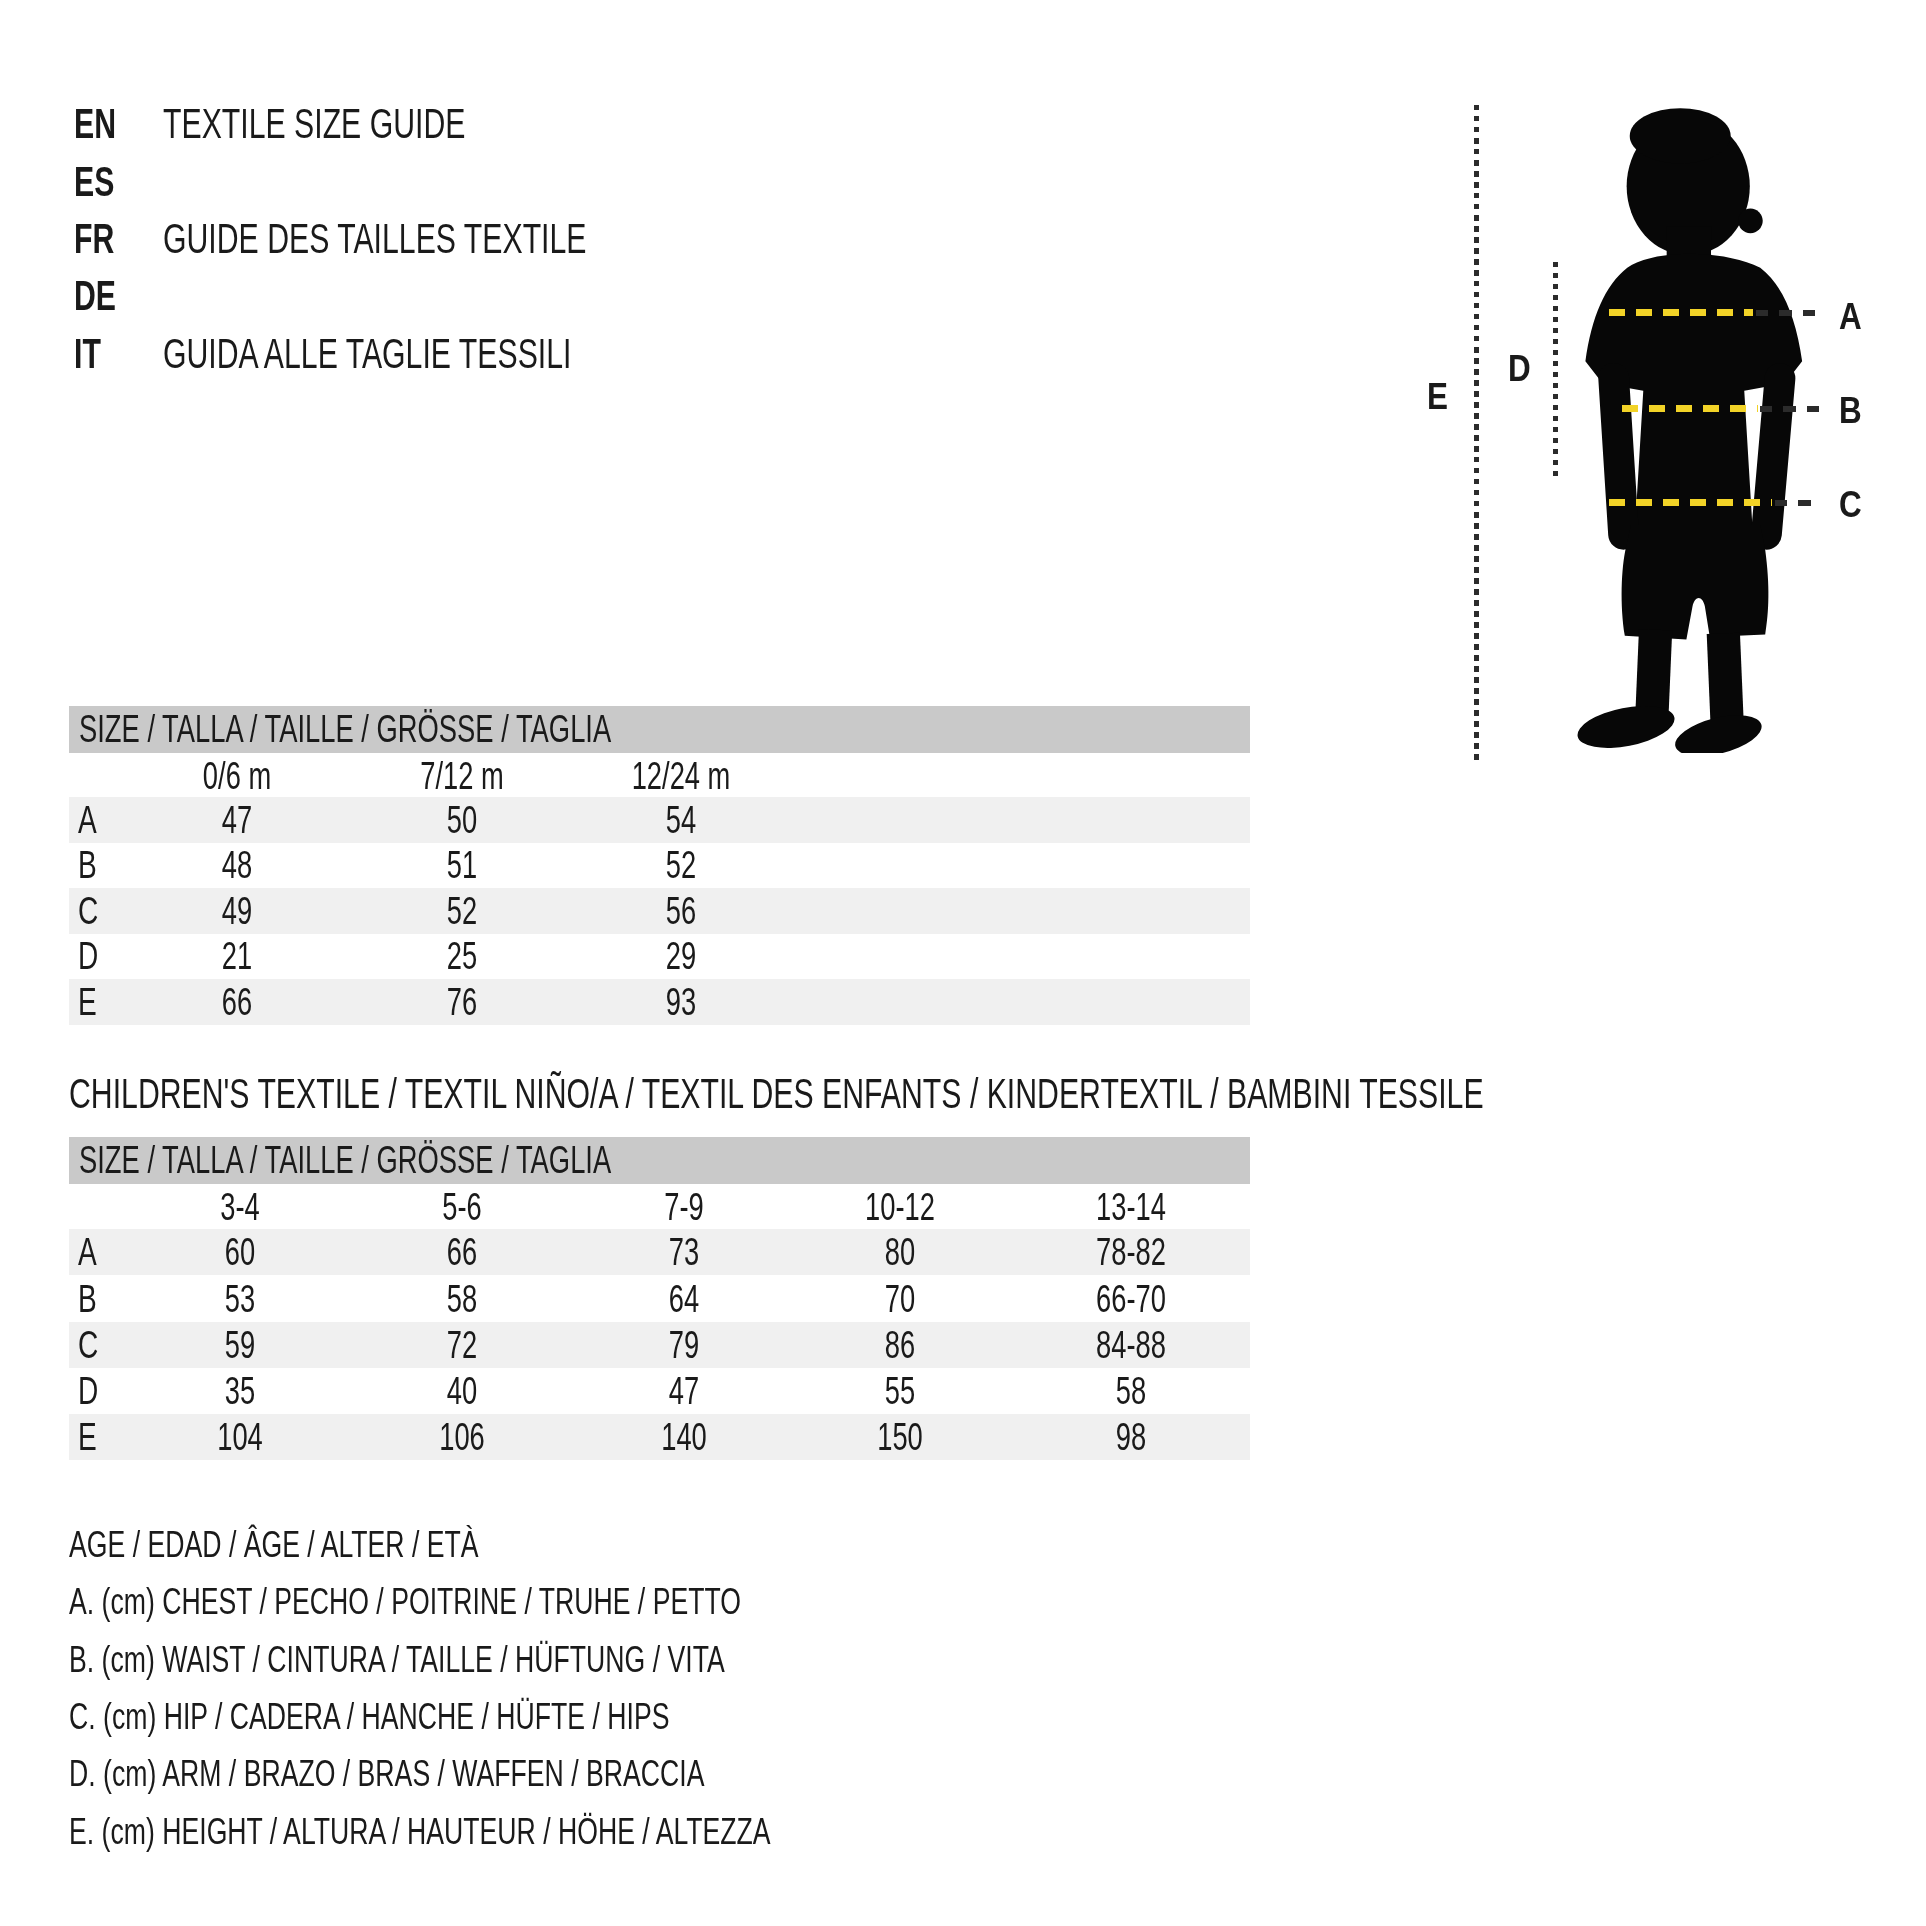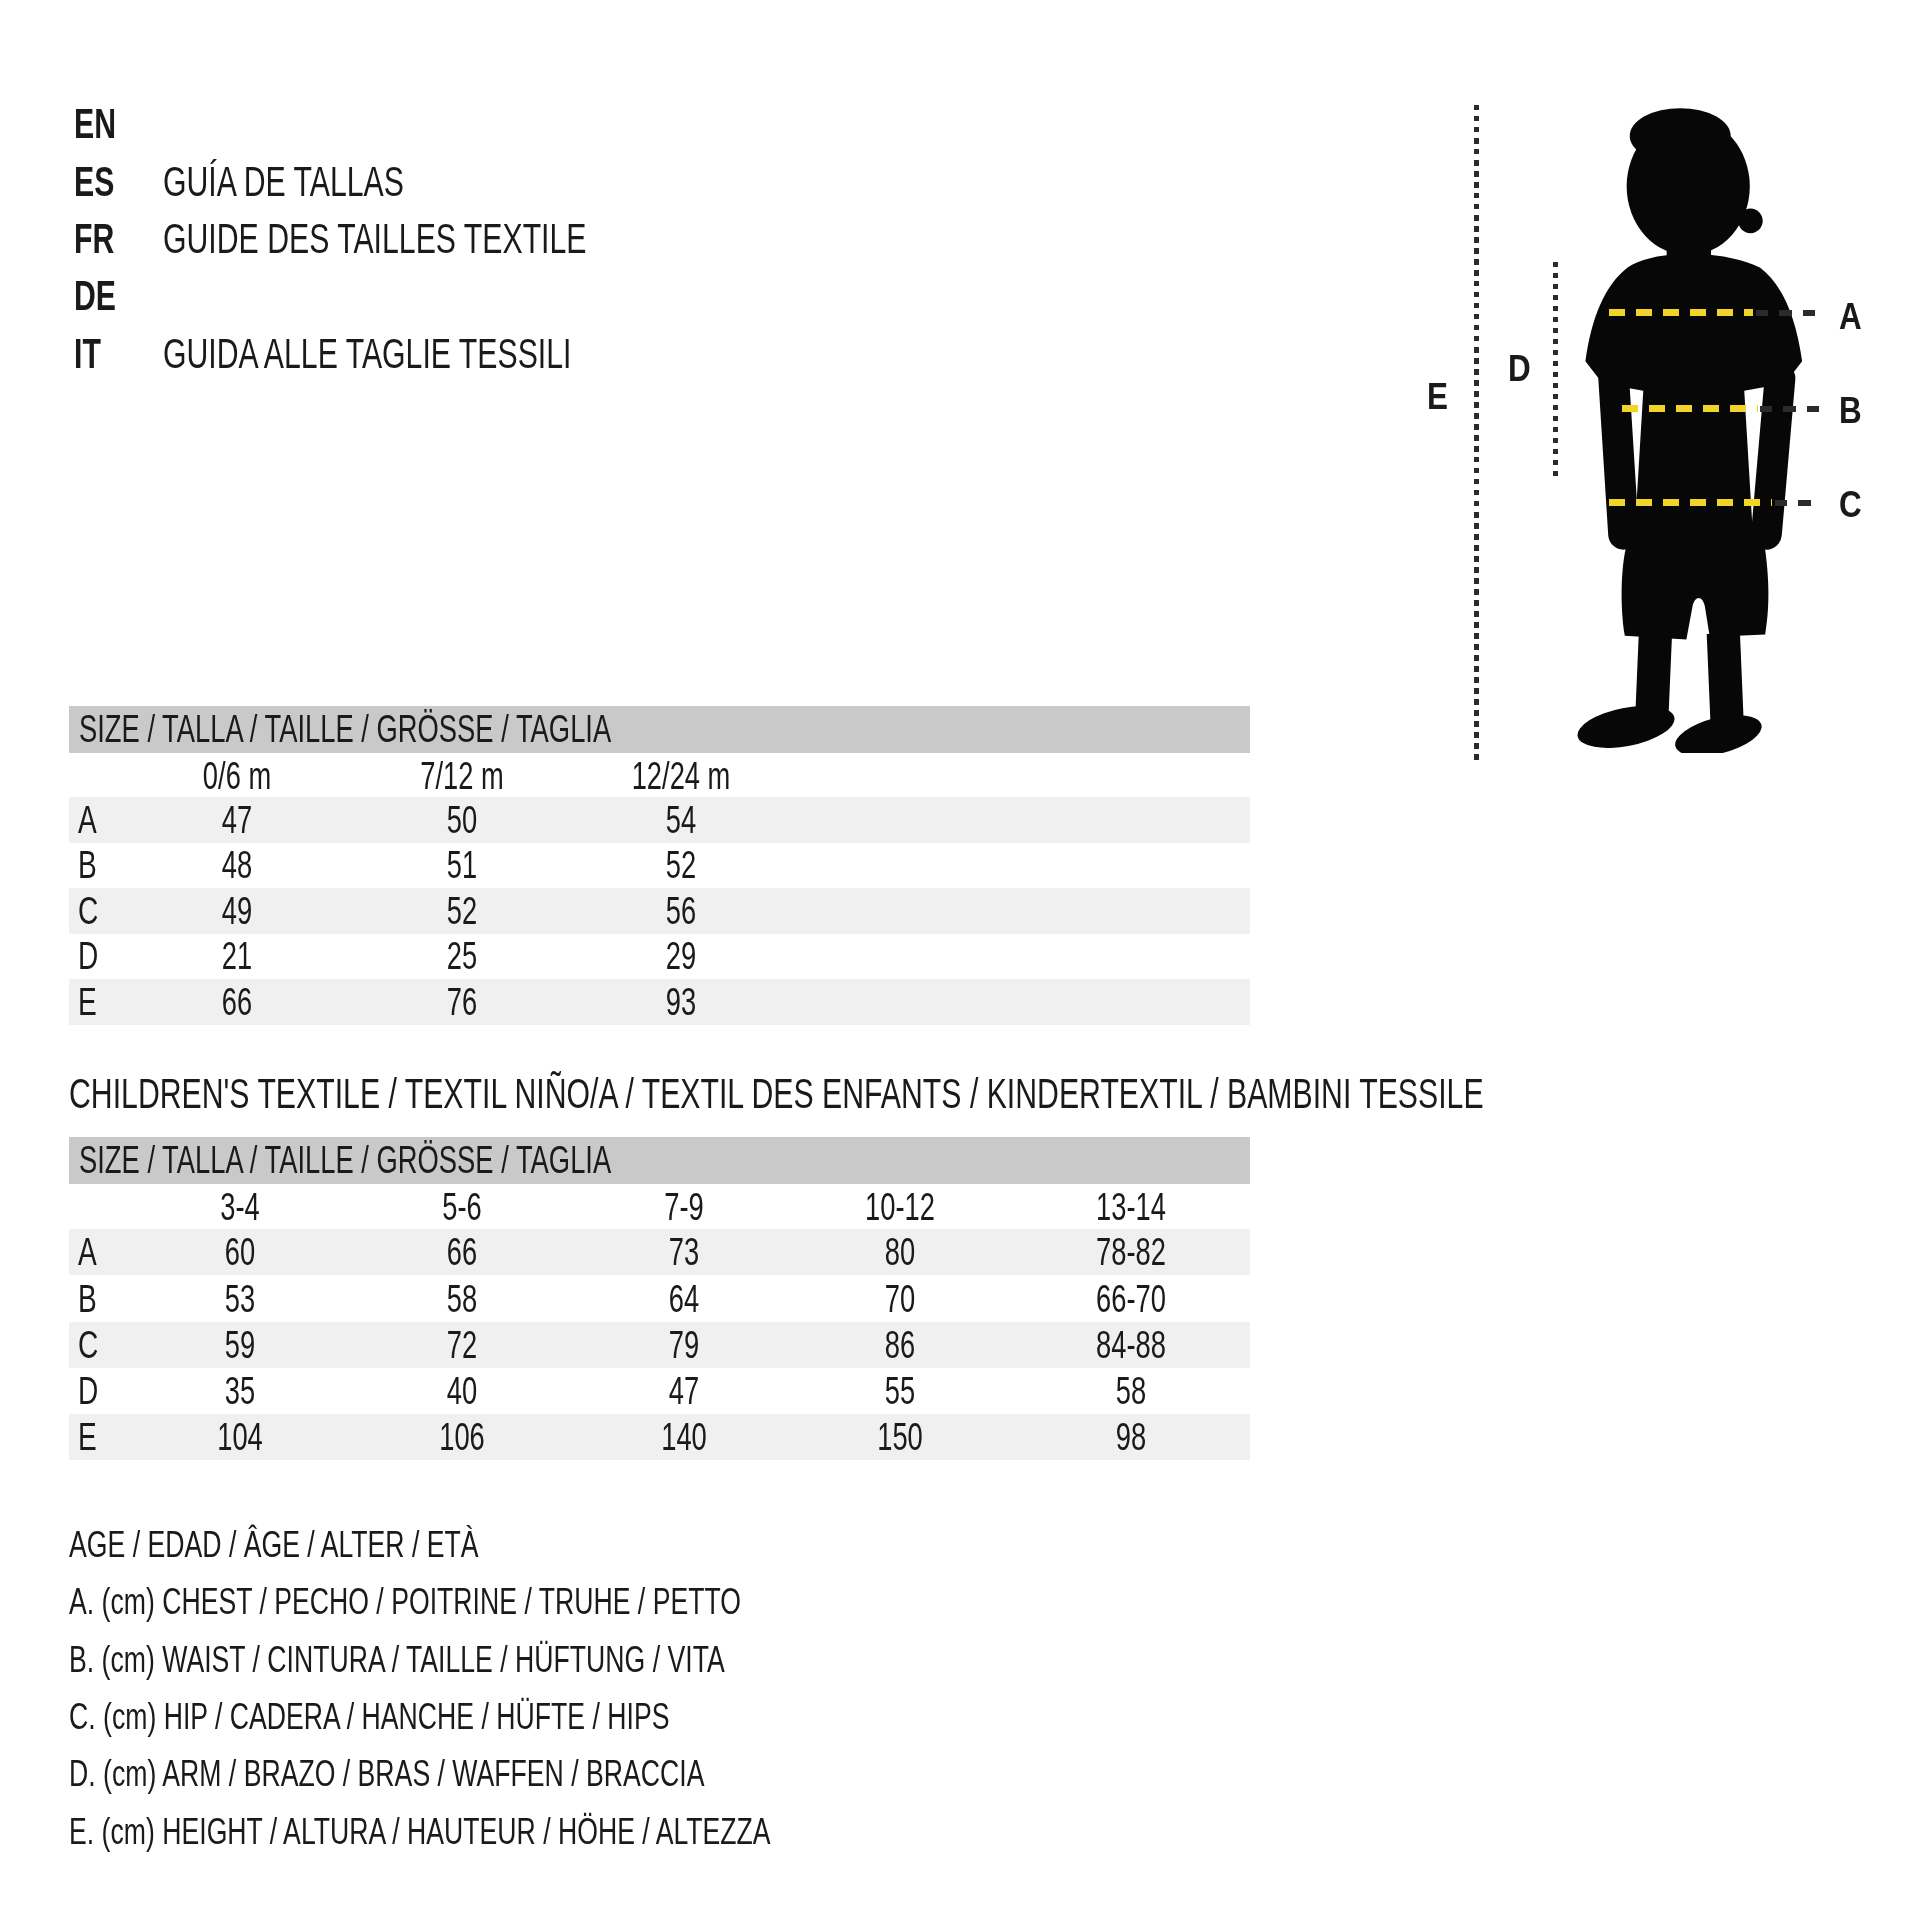--- a/index.html
+++ b/index.html
@@ -35,24 +35,24 @@
   .mlabel{position:absolute;font-size:37px;font-weight:700;transform:scaleX(0.85);transform-origin:0 50%;}
 </style>
 </head>
 <body>
 
 <div id="canvas">
 
   <div>
     <div class="lang-row" style="top:97px">
       <span class="lang-code"><span class="cnd">EN</span></span>
+      <span class="lang-title"><span class="cnd">TEXTILE SIZE GUIDE</span></span>
     </div>
     <div class="lang-row" style="top:155px">
       <span class="lang-code"><span class="cnd">ES</span></span>
-      <span class="lang-title"><span class="cnd">GUÍA DE TALLAS</span></span>
     </div>
     <div class="lang-row" style="top:212px">
       <span class="lang-code"><span class="cnd">FR</span></span>
       <span class="lang-title"><span class="cnd">GUIDE DES TAILLES TEXTILE</span></span>
     </div>
     <div class="lang-row" style="top:269px">
       <span class="lang-code"><span class="cnd">DE</span></span>
     </div>
     <div class="lang-row" style="top:327px">
       <span class="lang-code"><span class="cnd">IT</span></span>

